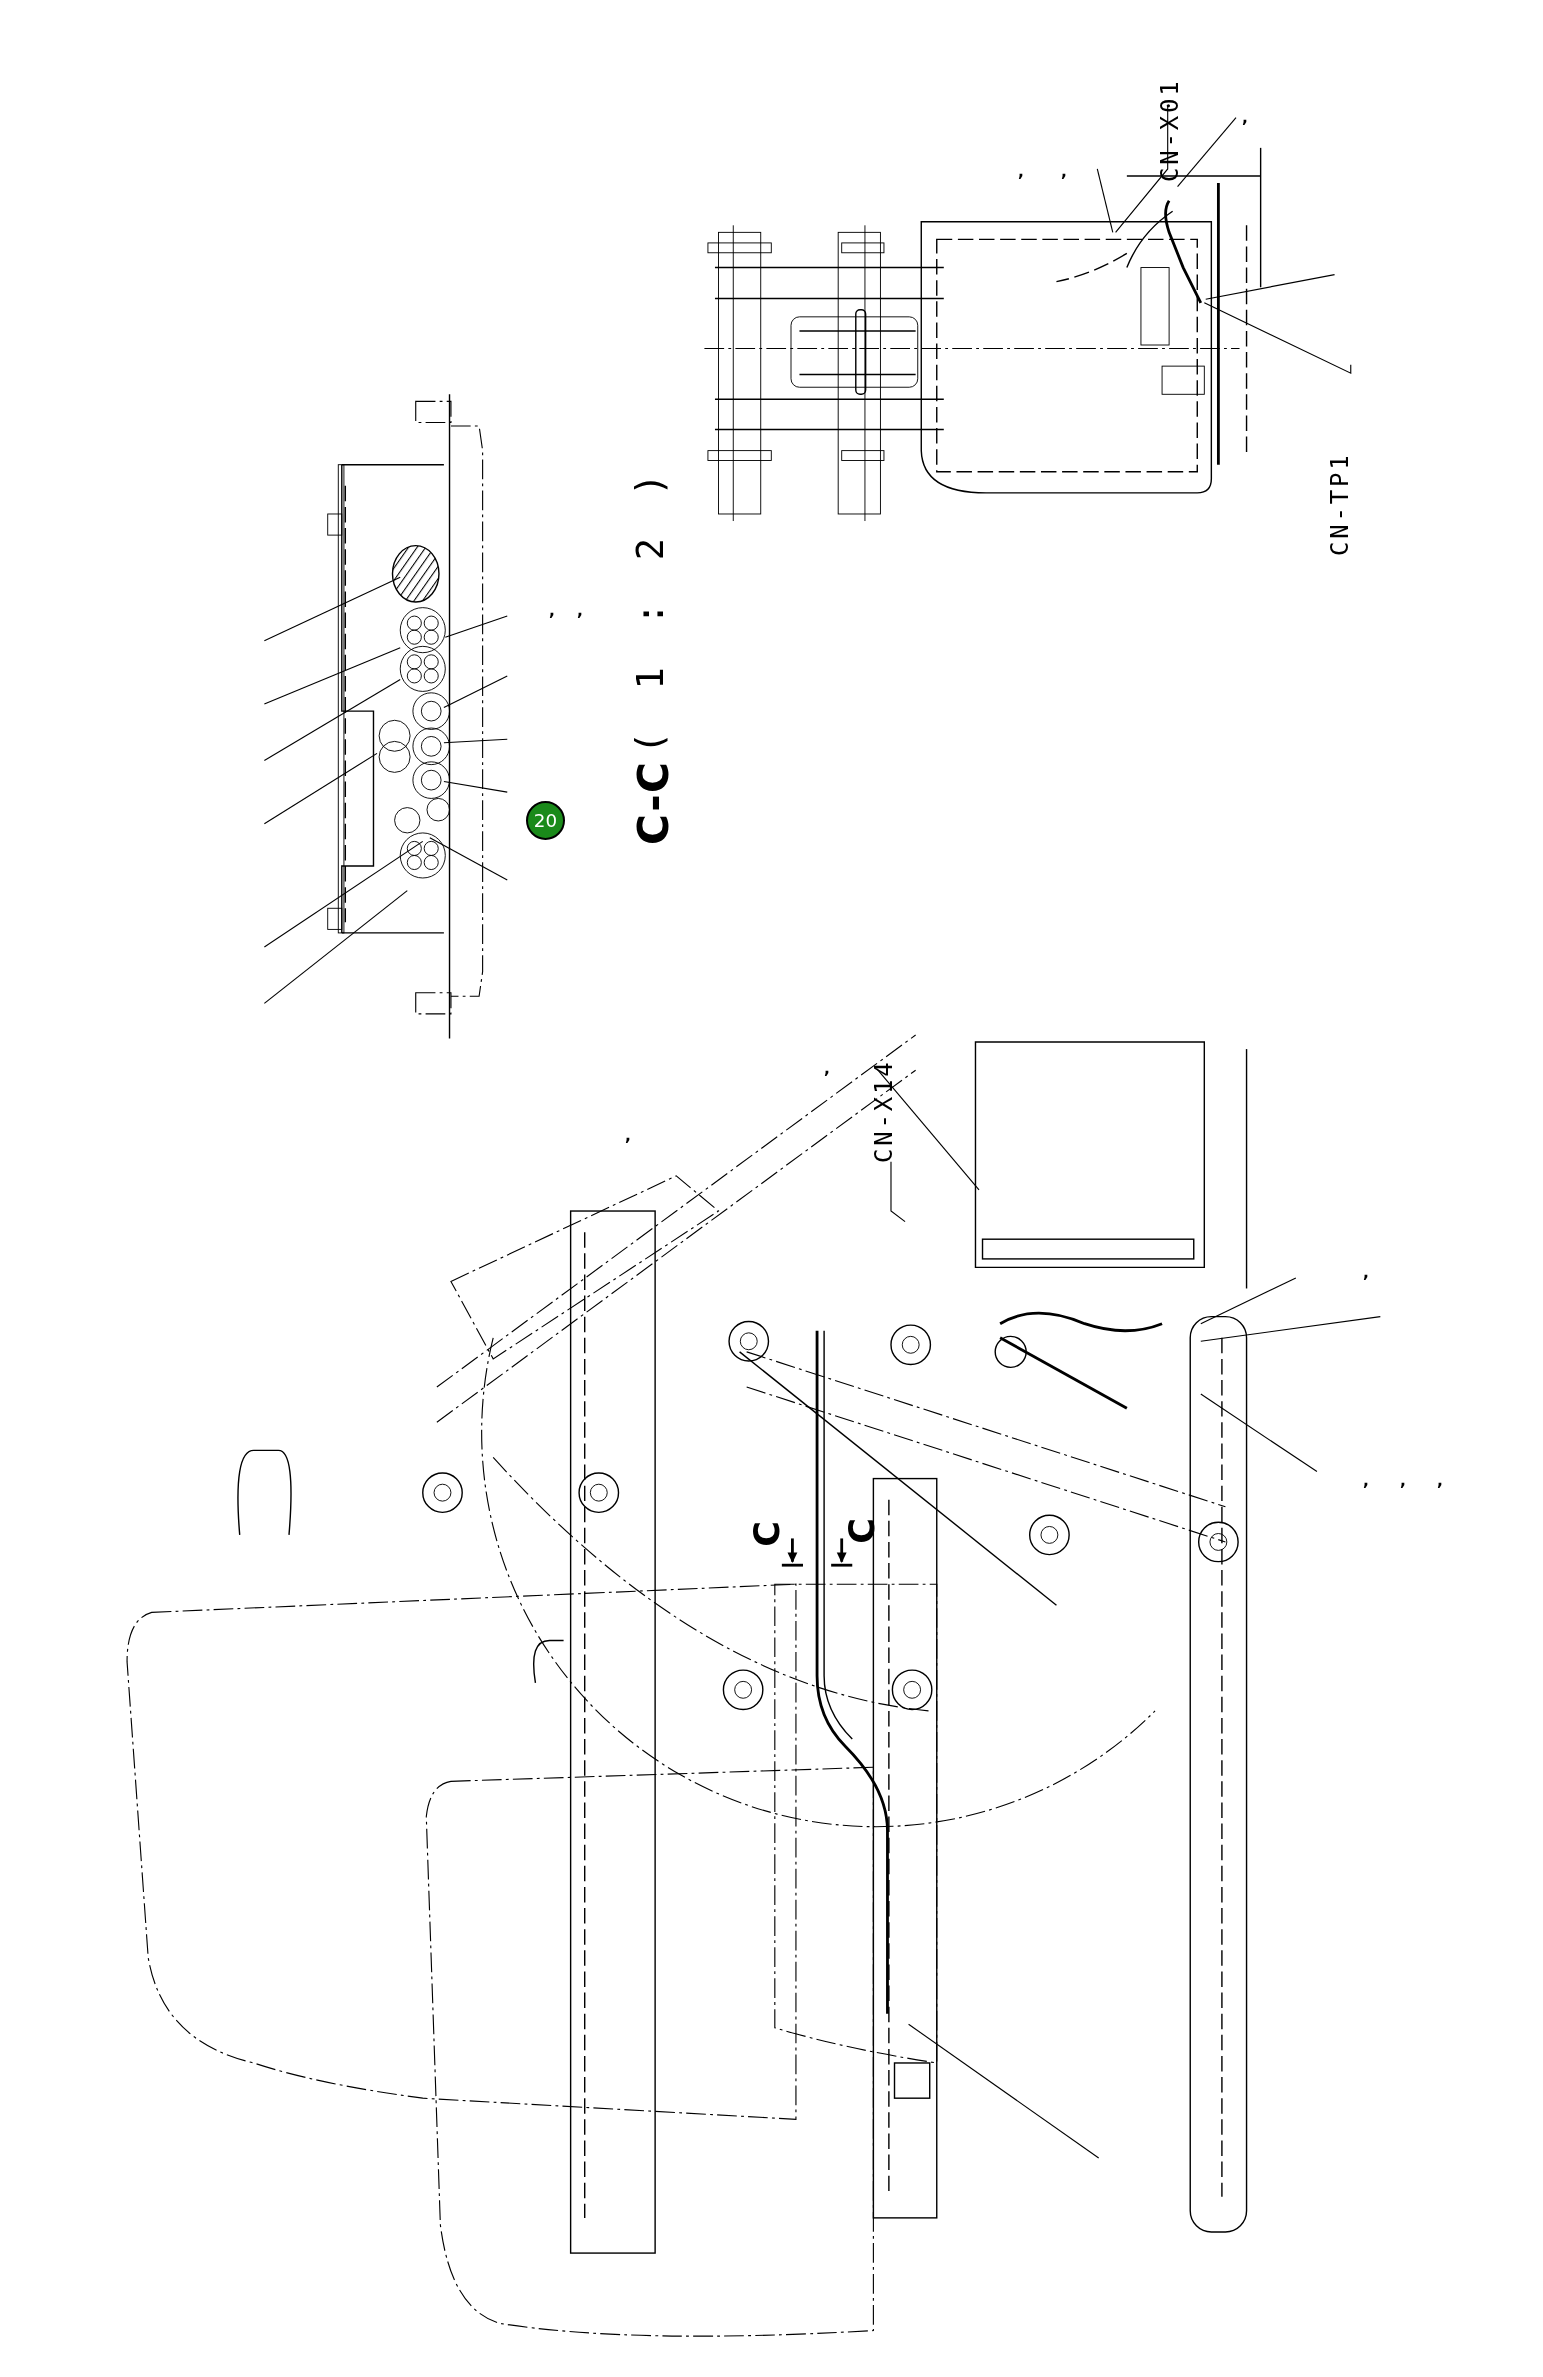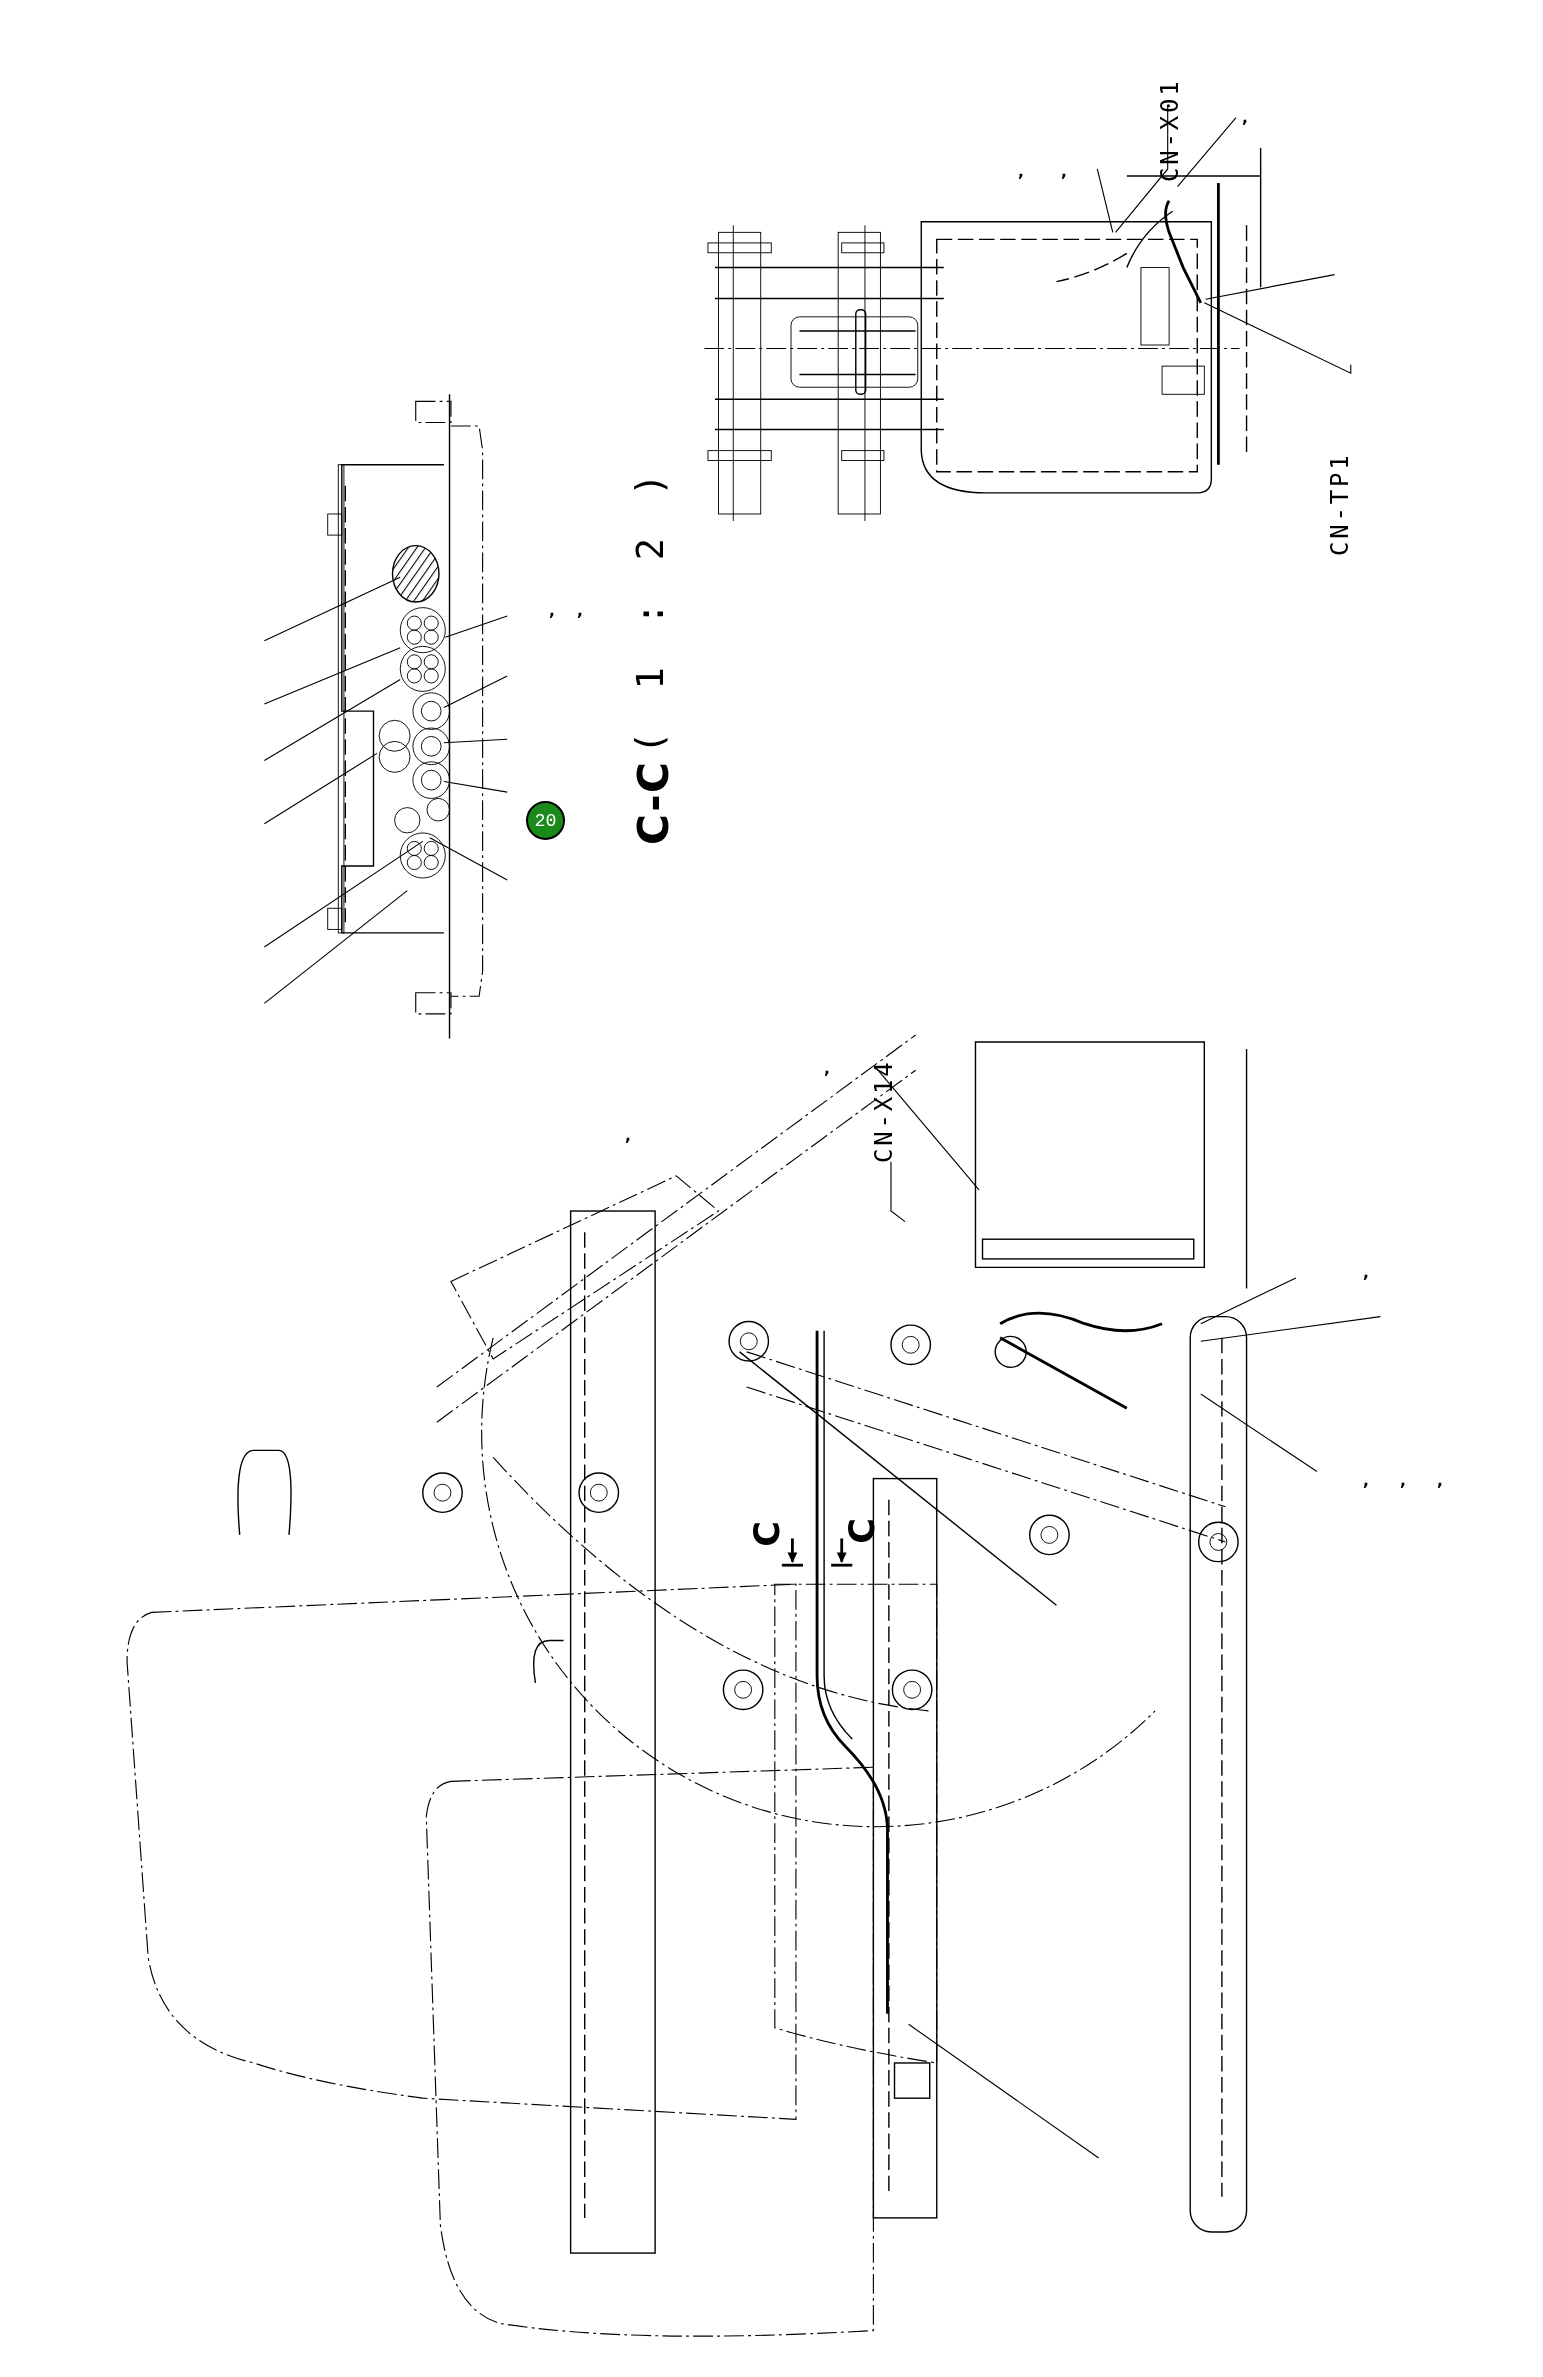--- a/index.html
+++ b/index.html
@@ -10,21 +10,21 @@
     .thick { stroke: #000; fill: none; stroke-width: 4; }
     .dash { stroke: #000; fill: none; stroke-width: 2; stroke-dasharray: 22 8; }
     .dashdot { stroke: #000; fill: none; stroke-width: 1.6; stroke-dasharray: 28 6 4 6; }
     .leader { stroke: #000; fill: none; stroke-width: 1.6; }
     .label-rot { position: absolute; transform-origin: 0 0; transform: rotate(-90deg); white-space: nowrap; color: #000; }
     .cn-label { font-family: "DejaVu Sans Mono", monospace; font-size: 24px; letter-spacing: 2.8px; font-weight: 300; }
     .section-title { font-family: "DejaVu Sans", sans-serif; font-size: 42px; font-weight: bold; letter-spacing: 1.4px; }
     .section-scale { font-family: "DejaVu Sans Mono", monospace; font-size: 37px; font-weight: 300; letter-spacing: 10px; }
     .section-letter { position: absolute; font-family: "DejaVu Sans", sans-serif; font-size: 35px; font-weight: bold; transform: rotate(-90deg); }
     .comma { position: absolute; font-family: "DejaVu Sans", sans-serif; font-weight: bold; font-size: 15.5px; color: #000; }
-    .marker { position: absolute; width: 39px; height: 39px; border-radius: 50%; border: 2.8px solid #000; display: flex; align-items: center; justify-content: center; font-size: 18.3px; color: #fff; box-sizing: border-box; font-family: Liberation Mono, monospace; }
+    .marker { position: absolute; width: 39px; height: 39px; border-radius: 50%; border: 2.8px solid #000; display: flex; align-items: center; justify-content: center; font-size: 18.3px; color: #fff; box-sizing: border-box; }
   </style>
 </head>
 <body>
 
 <svg width="1544" height="2377" viewBox="0 0 2192 3376">
 
   <g>
 
     <rect class="thin" x="1020" y="330" width="60" height="400"></rect>
     <rect class="thin" x="1005" y="345" width="90" height="14"></rect>

